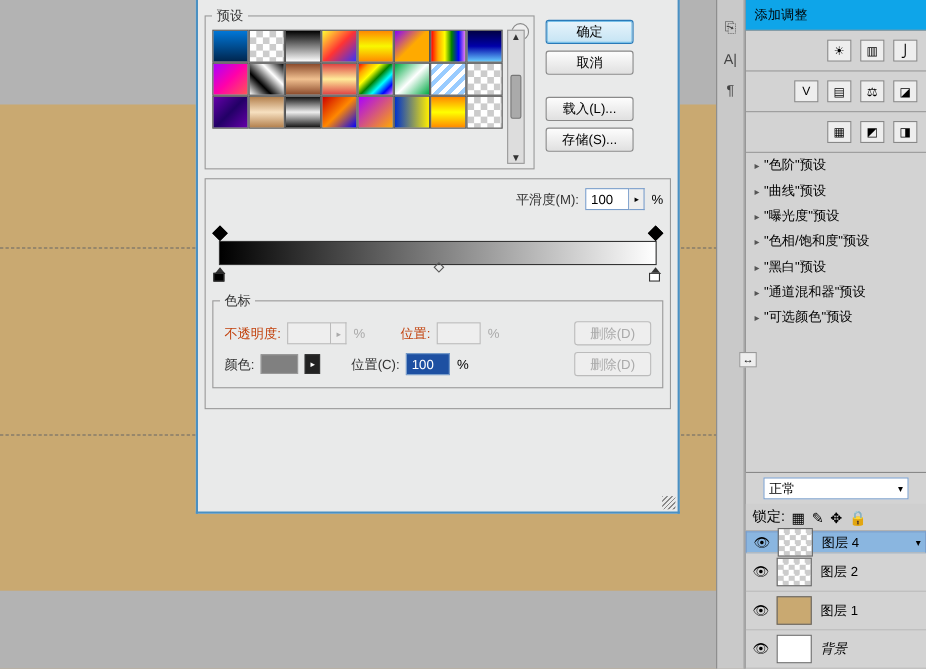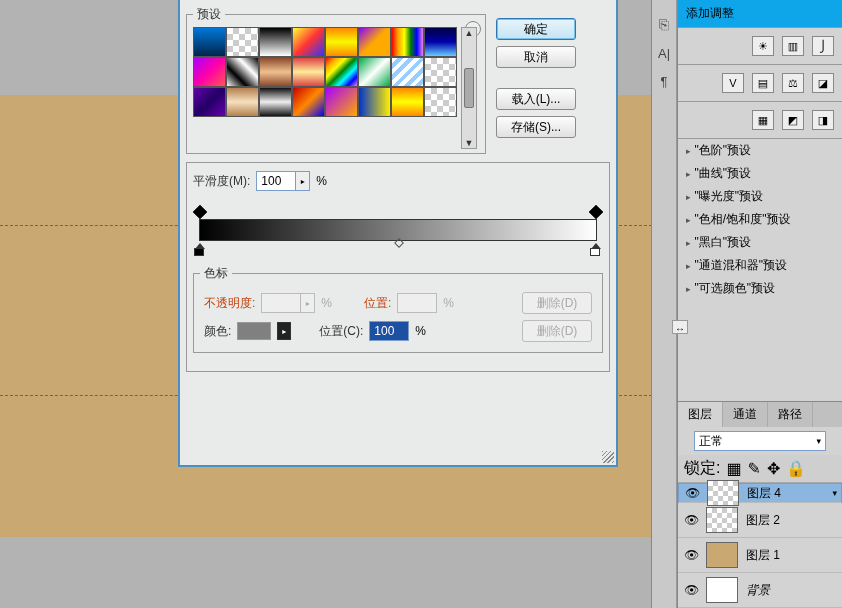--- a/index.html
+++ b/index.html
@@ -58,21 +58,21 @@
 .adj-icons span{width:22px;height:20px;border:1px solid #888;background:#eee;display:flex;align-items:center;justify-content:center;font-size:11px}
 .preset-list{}
 .preset-item{padding:3px 8px;display:flex;align-items:center;gap:4px;cursor:pointer}
 .preset-item:before{content:"▸";font-size:9px;color:#555}
 .layers-panel{position:absolute;bottom:0;left:0;right:0;background:#d3d3d3;border-top:1px solid #888}
 .tabs{display:flex;background:#c0c0c0}
 .tab{padding:4px 10px;cursor:pointer;border-right:1px solid #aaa}
 .tab.active{background:#d3d3d3}
 .layer-opts{padding:4px 16px;display:flex;align-items:center;gap:6px}
 .lock-row{padding:3px 6px;display:flex;align-items:center;gap:6px;border-bottom:1px solid #aaa;background:#cfcfcf;font-size:11px}
-.lock-row span{font-size:16px}
+.lock-row span{font-size:13px}
 .layer{display:flex;align-items:center;gap:8px;padding:4px 6px;border-bottom:1px solid #bbb;cursor:pointer}
 .layer.sel{background:#8ab6e0}
 .eye{width:14px;text-align:center}
 .layer .thumb{width:32px;height:26px;border:1px solid #666;background:#fff}
 .thumb.checker{background:repeating-conic-gradient(#ccc 0 25%,#fff 0 50%) 0 0/10px 10px}
 .thumb.kraft{background:#c9a971}
 .corner{position:absolute;right:154px;top:320px;width:16px;height:14px;border:1px solid #999;background:#eee;font-size:10px;display:flex;align-items:center;justify-content:center}
 .resize{position:absolute;right:2px;bottom:2px;width:12px;height:12px;background:repeating-linear-gradient(135deg,#888 0 1px,transparent 1px 3px)}
 </style>
 </head>
@@ -129,21 +129,21 @@
       <button class="btn primary">确定</button>
       <button class="btn">取消</button>
       <div style="height:8px"></div>
       <button class="btn">载入(L)...</button>
       <button class="btn">存储(S)...</button>
     </div>
   </div>
 
 
   <fieldset style="padding-bottom:10px">
-    <div class="row" style="justify-content:flex-start">
+    <div class="row" style="justify-content:flex-end">
       <label>平滑度(M):</label>
       <div class="spin">
         <input class="input" value="100" style="">
         <div class="arr">▸</div>
       </div>
       <span>%</span>
     </div>
     <div class="grad-area">
       <div class="ramp-wrap">
         <div class="stop-top l"></div>
@@ -224,25 +224,20 @@
       <div class="preset-item">"曲线"预设</div>
       <div class="preset-item">"曝光度"预设</div>
       <div class="preset-item">"色相/饱和度"预设</div>
       <div class="preset-item">"黑白"预设</div>
       <div class="preset-item">"通道混和器"预设</div>
       <div class="preset-item">"可选颜色"预设</div>
     </div>
   <div class="corner">↔</div>
 
   <div class="layers-panel">
-    <div class="tabs" id="tabs">
-        <div class="tab active">图层</div>
-        <div class="tab">通道</div>
-        <div class="tab">路径</div>
-      </div>
     <div class="layer-opts">
       <div class="sel" style="flex:1">
           <span>正常</span>
         </div>
     </div>
     <div class="lock-row">
       <span>锁定:</span>
       <span>▦</span>
       <span>✎</span>
       <span>✥</span>

